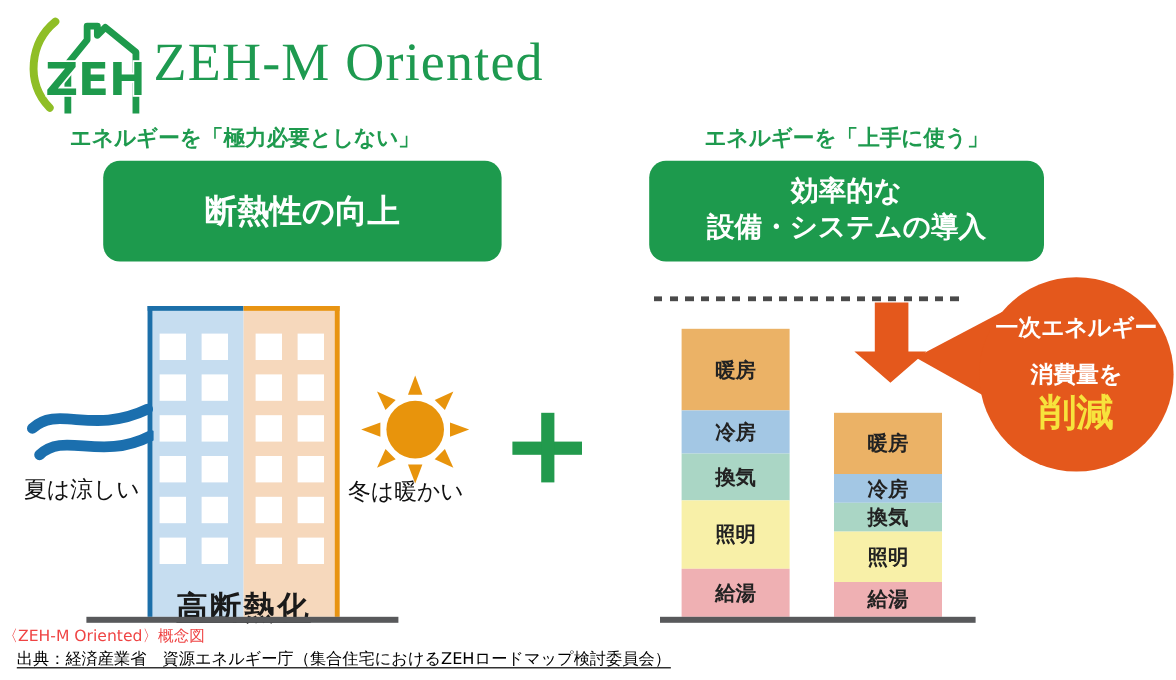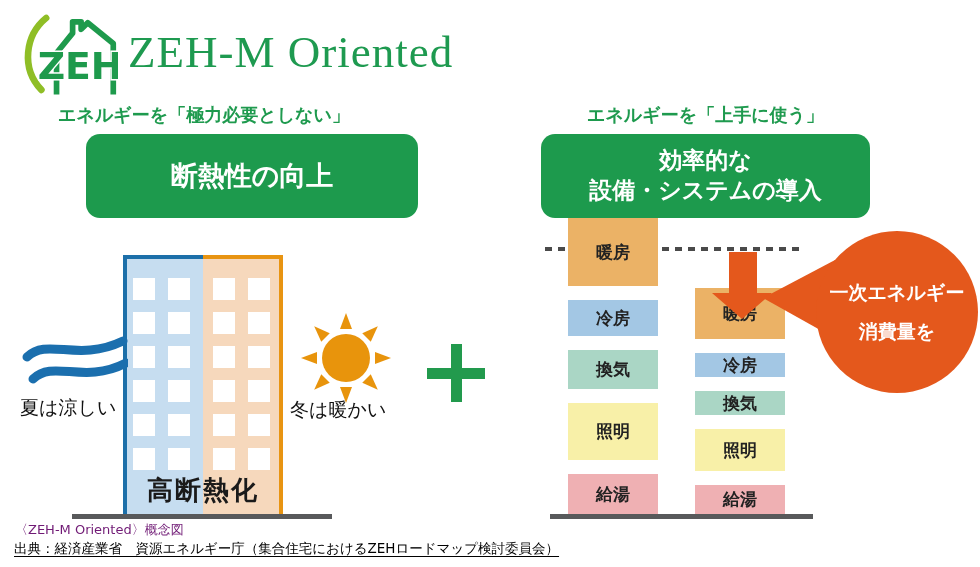--- a/index.html
+++ b/index.html
@@ -25,51 +25,51 @@
   
   .building{left:123px;top:255px;width:160px;height:259px;}
   .b-half{position:absolute;top:0;height:100%;box-sizing:border-box;}
   .b-left{left:0;width:80px;background:#C6DDF0;border-left:4px solid #1C6FA9;border-top:4px solid #1C6FA9;}
   .b-right{left:80px;width:80px;background:#F6D8BC;border-right:4px solid #E89412;border-top:4px solid #E89412;}
   .windows{position:absolute;display:grid;grid-template-columns:22px 22px;column-gap:13px;
            grid-auto-rows:22px;row-gap:12px;}
   .w-left{left:10px;top:23px;}
   .w-right{left:90px;top:23px;}
   .window{background:#fff;}
-  .building-caption{position:absolute;left:0;right:0;top:218px;text-align:center;font-size:26px;
-                    font-weight:700;color:#1a1a1a;letter-spacing:2px;}
+  .building-caption{position:absolute;left:0;right:0;top:234px;text-align:center;font-size:26px;
+                    font-weight:700;color:#1a1a1a;letter-spacing:2px;text-decoration:underline;}
 
   .side-caption{font-size:19px;font-weight:500;color:#111;}
   .ground{height:5px;background:#58595B;top:514px;}
   .ground.l{left:72px;width:260px;}
   .ground.r{left:550px;width:263px;}
 
   
   .plus{left:427px;top:344px;width:58px;height:58px;}
   .plus div{position:absolute;background:#229A4D;}
   .plus .h{left:0;top:23.5px;width:58px;height:11px;}
   .plus .v{left:23.5px;top:0;width:11px;height:58px;}
 
   
   .dashline{left:545px;top:247px;width:260px;height:4px;
             background:repeating-linear-gradient(90deg,#4A4A4A 0 7px,transparent 7px 13px);}
-  .bar{width:90px;bottom:53px;display:flex;flex-direction:column;gap:14px;}
+  .bar{width:90px;bottom:53px;display:flex;flex-direction:column;gap:0;}
   .bar.before{left:568px;}
   .bar.after{left:695px;}
   .bar-seg{display:flex;align-items:center;justify-content:center;font-size:17px;font-weight:700;color:#222;}
 
   .bubble{left:816px;top:231px;width:162px;height:162px;border-radius:50%;background:#E4581C;
           display:flex;flex-direction:column;align-items:center;justify-content:center;text-align:center;
           color:#fff;font-weight:700;}
   .bubble .s1{font-size:19px;line-height:1.4;}
   .bubble .s2{font-size:19px;line-height:1.4;margin-top:12px;}
   .bubble .s3{font-size:31px;line-height:1.25;color:#F7E33C;}
 
   
-  .caption{left:15px;top:521px;font-size:13px;color:#701a75;}
+  .caption{left:2px;top:521px;font-size:13px;color:#ef4444;}
   .source{left:14px;top:540px;font-size:13.5px;color:#000;text-decoration:underline;text-underline-offset:3px;}
 </style>
 </head>
 <body>
 
 <div class="page">
 
   <svg class="abs" style="left:14px;top:9px;" width="104" height="88" viewBox="0 0 110 92">
     <path d="M34,9 C12,27 7,62 29,85" fill="none" stroke="#8FBE26" stroke-width="7" stroke-linecap="round"></path>
     <path d="M45,90 L45,46 L62,25 L62,13 L71,13 L71,21 L78,14 L105,36 L105,90" fill="none" stroke="#1E9A4C" stroke-width="6" stroke-linejoin="round"></path>
@@ -172,20 +172,21 @@
     <polygon points="29,4 57,4 57,45 72,45 42,71 12,45 29,45" fill="#E4581C"></polygon>
   </svg>
 
   <svg class="abs" style="left:755px;top:250px;" width="100" height="100" viewBox="0 0 100 100">
     <polygon points="8,48 80,10 92,95" fill="#E4581C"></polygon>
   </svg>
 
   <div class="abs bubble">
     <div class="s1">一次エネルギー</div>
     <div class="s2">消費量を</div>
+    <div class="s3">削減</div>
   </div>
 
   <div class="abs ground r"></div>
 
   <div class="abs caption">〈ZEH-M Oriented〉概念図</div>
   <div class="abs source">出典：経済産業省　資源エネルギー庁（集合住宅におけるZEHロードマップ検討委員会）</div>
 
 </div>
 
 </body></html>

